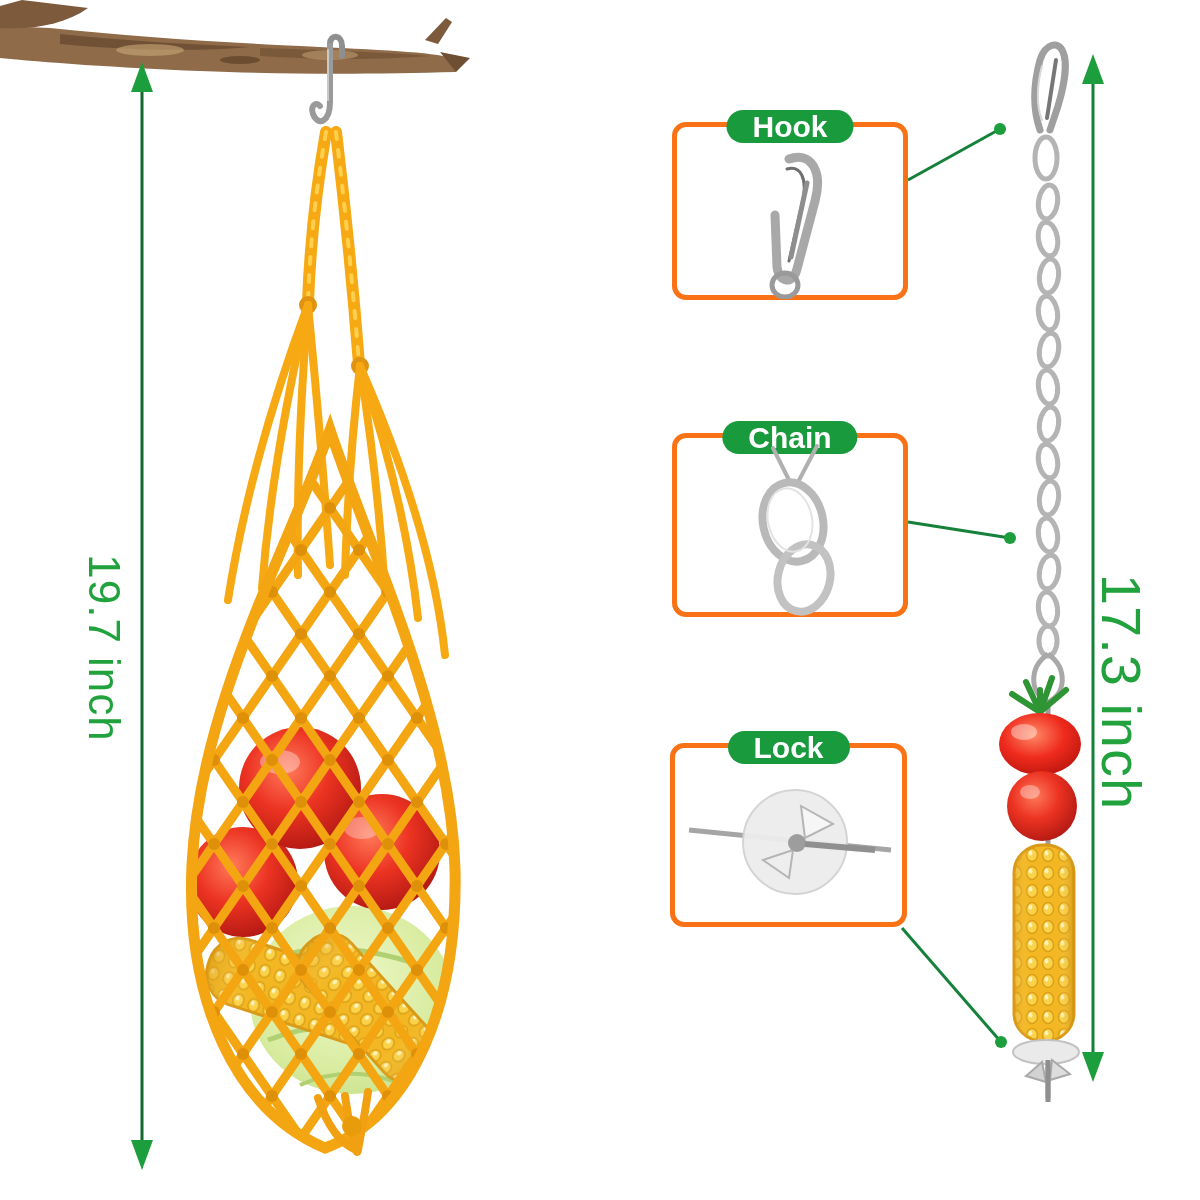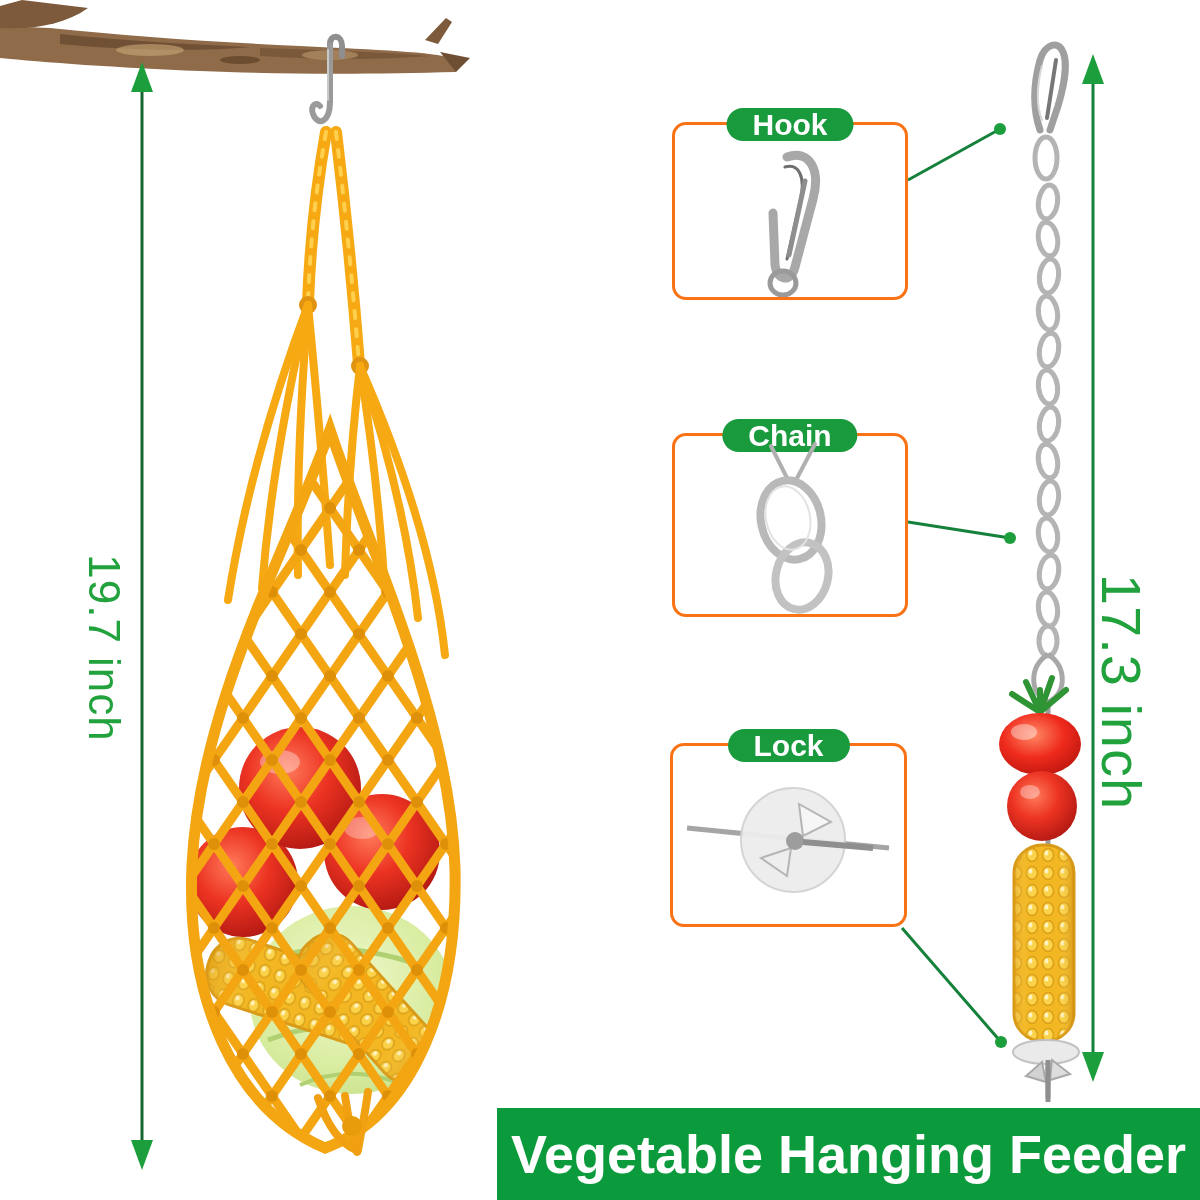--- a/index.html
+++ b/index.html
@@ -3,21 +3,21 @@
 <meta charset="utf-8">
 <style>
   html,body{margin:0;padding:0;background:#ffffff;}
   .canvas{
     position:relative;width:1200px;height:1200px;background:#ffffff;overflow:hidden;
     font-family:"Liberation Sans",sans-serif;
   }
   .scene{position:absolute;left:0;top:0;width:1200px;height:1200px;}
   
   .callout{
-    position:absolute;background:#ffffff;border:3px solid #f97316;border-radius:14px;
+    position:absolute;background:#ffffff;border:5px solid #f97316;border-radius:14px;
     box-sizing:border-box;
   }
   .callout .pill{
     position:absolute;left:50%;top:-17px;transform:translateX(-50%);
     background:#189a3d;color:#ffffff;font-weight:bold;font-size:30px;line-height:33px;
     padding:0 26px;border-radius:18px;white-space:nowrap;
   }
   .callout svg{position:absolute;left:0;top:0;}
   #callout-hook {left:672px;top:122px;width:236px;height:178px;}
   #callout-chain{left:672px;top:433px;width:236px;height:184px;}
@@ -259,17 +259,14 @@
         <ellipse cx="116" cy="84" rx="30" ry="40" transform="rotate(-12 116 84)" stroke="#b9b9b9" stroke-width="8"></ellipse>
         <ellipse cx="127" cy="140" rx="26" ry="34" transform="rotate(14 127 140)" stroke="#c2c2c2" stroke-width="8"></ellipse>
         <ellipse cx="113" cy="82" rx="22" ry="32" transform="rotate(-12 113 82)" stroke="#e3e3e3" stroke-width="2"></ellipse>
       </g>
     </svg>
   </div>
 
   <div class="measure-label" id="measure-left">19.7 inch</div>
   <div class="measure-label" id="measure-right">17.3 inch</div>
 
-  <div class="banner">
-    <span class="banner-text">Vegetable Hanging Feeder</span>
-  </div>
 
 </div>
 
 </body></html>

